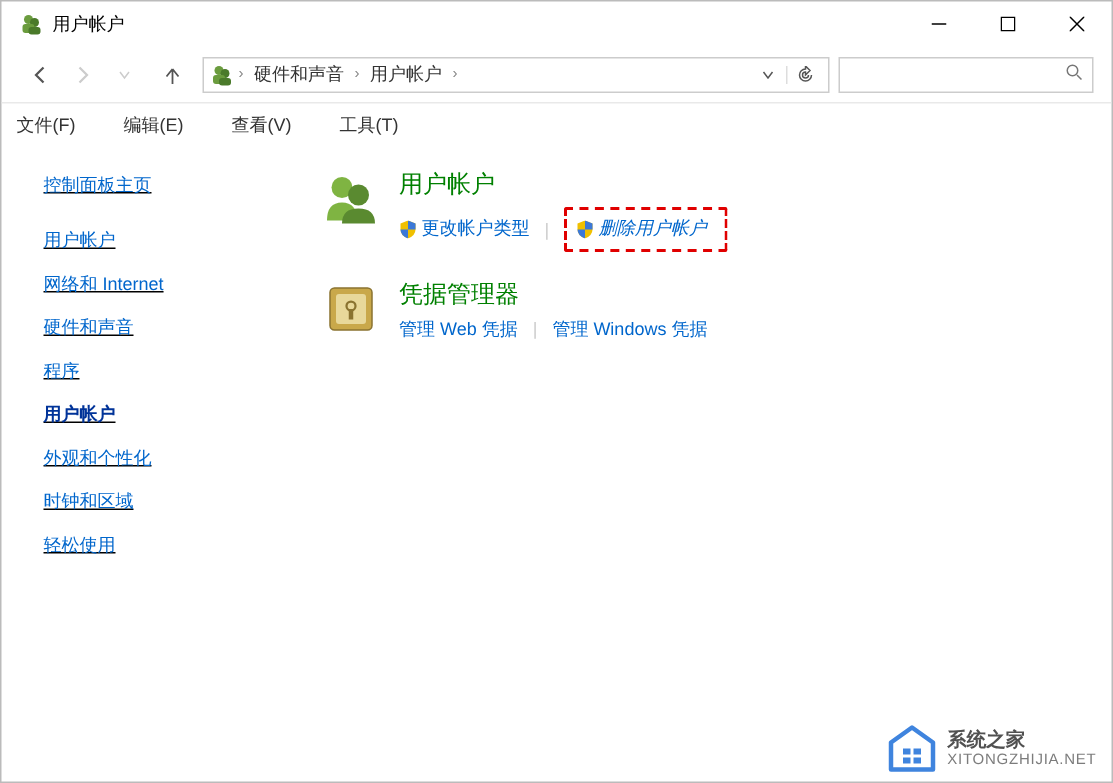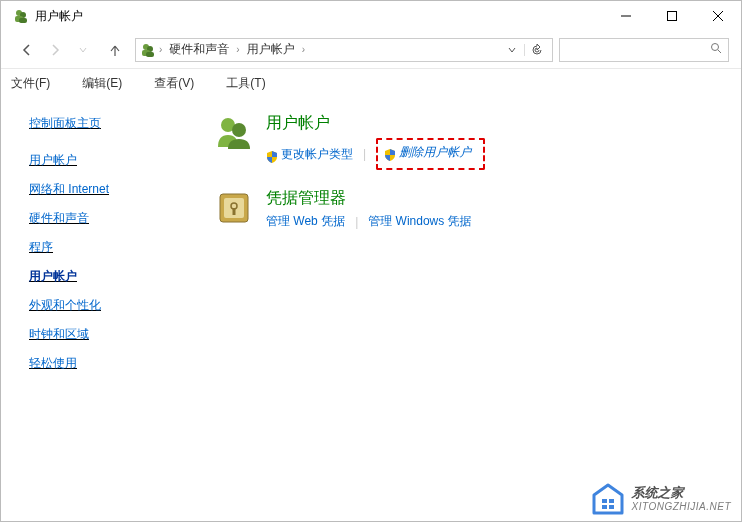--- a/index.html
+++ b/index.html
@@ -23,26 +23,26 @@
 .menubar { height: 28px; display: flex; align-items: center; padding: 4px 10px; gap: 32px; font-size: 12px; color: #333; }
 .content { display: flex; position: absolute; top: 96px; left: 0; right: 0; bottom: 0; }
 .sidebar { width: 185px; padding: 18px 0 0 28px; text-decoration: underline; }
 .sidebar a { display: block; color: #0066cc; font-size: 12px; margin-bottom: 12px; text-decoration: none; }
 .sidebar a.bold { font-weight: bold; color: #003399; }
 .main { flex: 1; padding: 16px 20px 0 28px; }
 .category { display: flex; margin-bottom: 18px; }
 .cat-icon { width: 40px; height: 40px; margin-right: 12px; flex-shrink:0; }
 .cat-title { color: #008000; font-size: 16px; font-weight: 500; margin-bottom: 4px; }
 .cat-links { display: flex; align-items: center; flex-wrap: wrap; gap: 6px; }
-.cat-link { color: #0066cc; font-size: 12px; display: inline-flex; align-items: flex-end; gap: 3px; }
+.cat-link { color: #0066cc; font-size: 12px; display: inline-flex; align-items: center; gap: 3px; }
 .shield { width: 12px; height: 12px; }
 .link-sep { color: #ccc; margin: 0 4px; }
 .highlight-box { border: 2px dashed #e00000; padding: 4px 12px 4px 6px; border-radius: 2px; font-style: italic; }
 .watermark { position: absolute; right: 10px; bottom: 6px; display: flex; align-items: center; gap: 6px; opacity: 0.85; }
-.watermark .wtext { text-align: left; color: #333; font-size: 13px; line-height: 1.1; font-style: italic; }
+.watermark .wtext { text-align: left; color: #333; font-size: 13px; line-height: 1.1; }
 .watermark .wtext .big { font-weight: bold; }
 .watermark .wtext .url { font-size: 10px; color: #666; letter-spacing: 0.5px; }
 </style>
 </head>
 <body>
 
 <div class="titlebar">
   <span class="icon">
     <svg viewBox="0 0 16 16">
         <circle cx="6" cy="5" r="3" fill="#6b9c3e"></circle>

